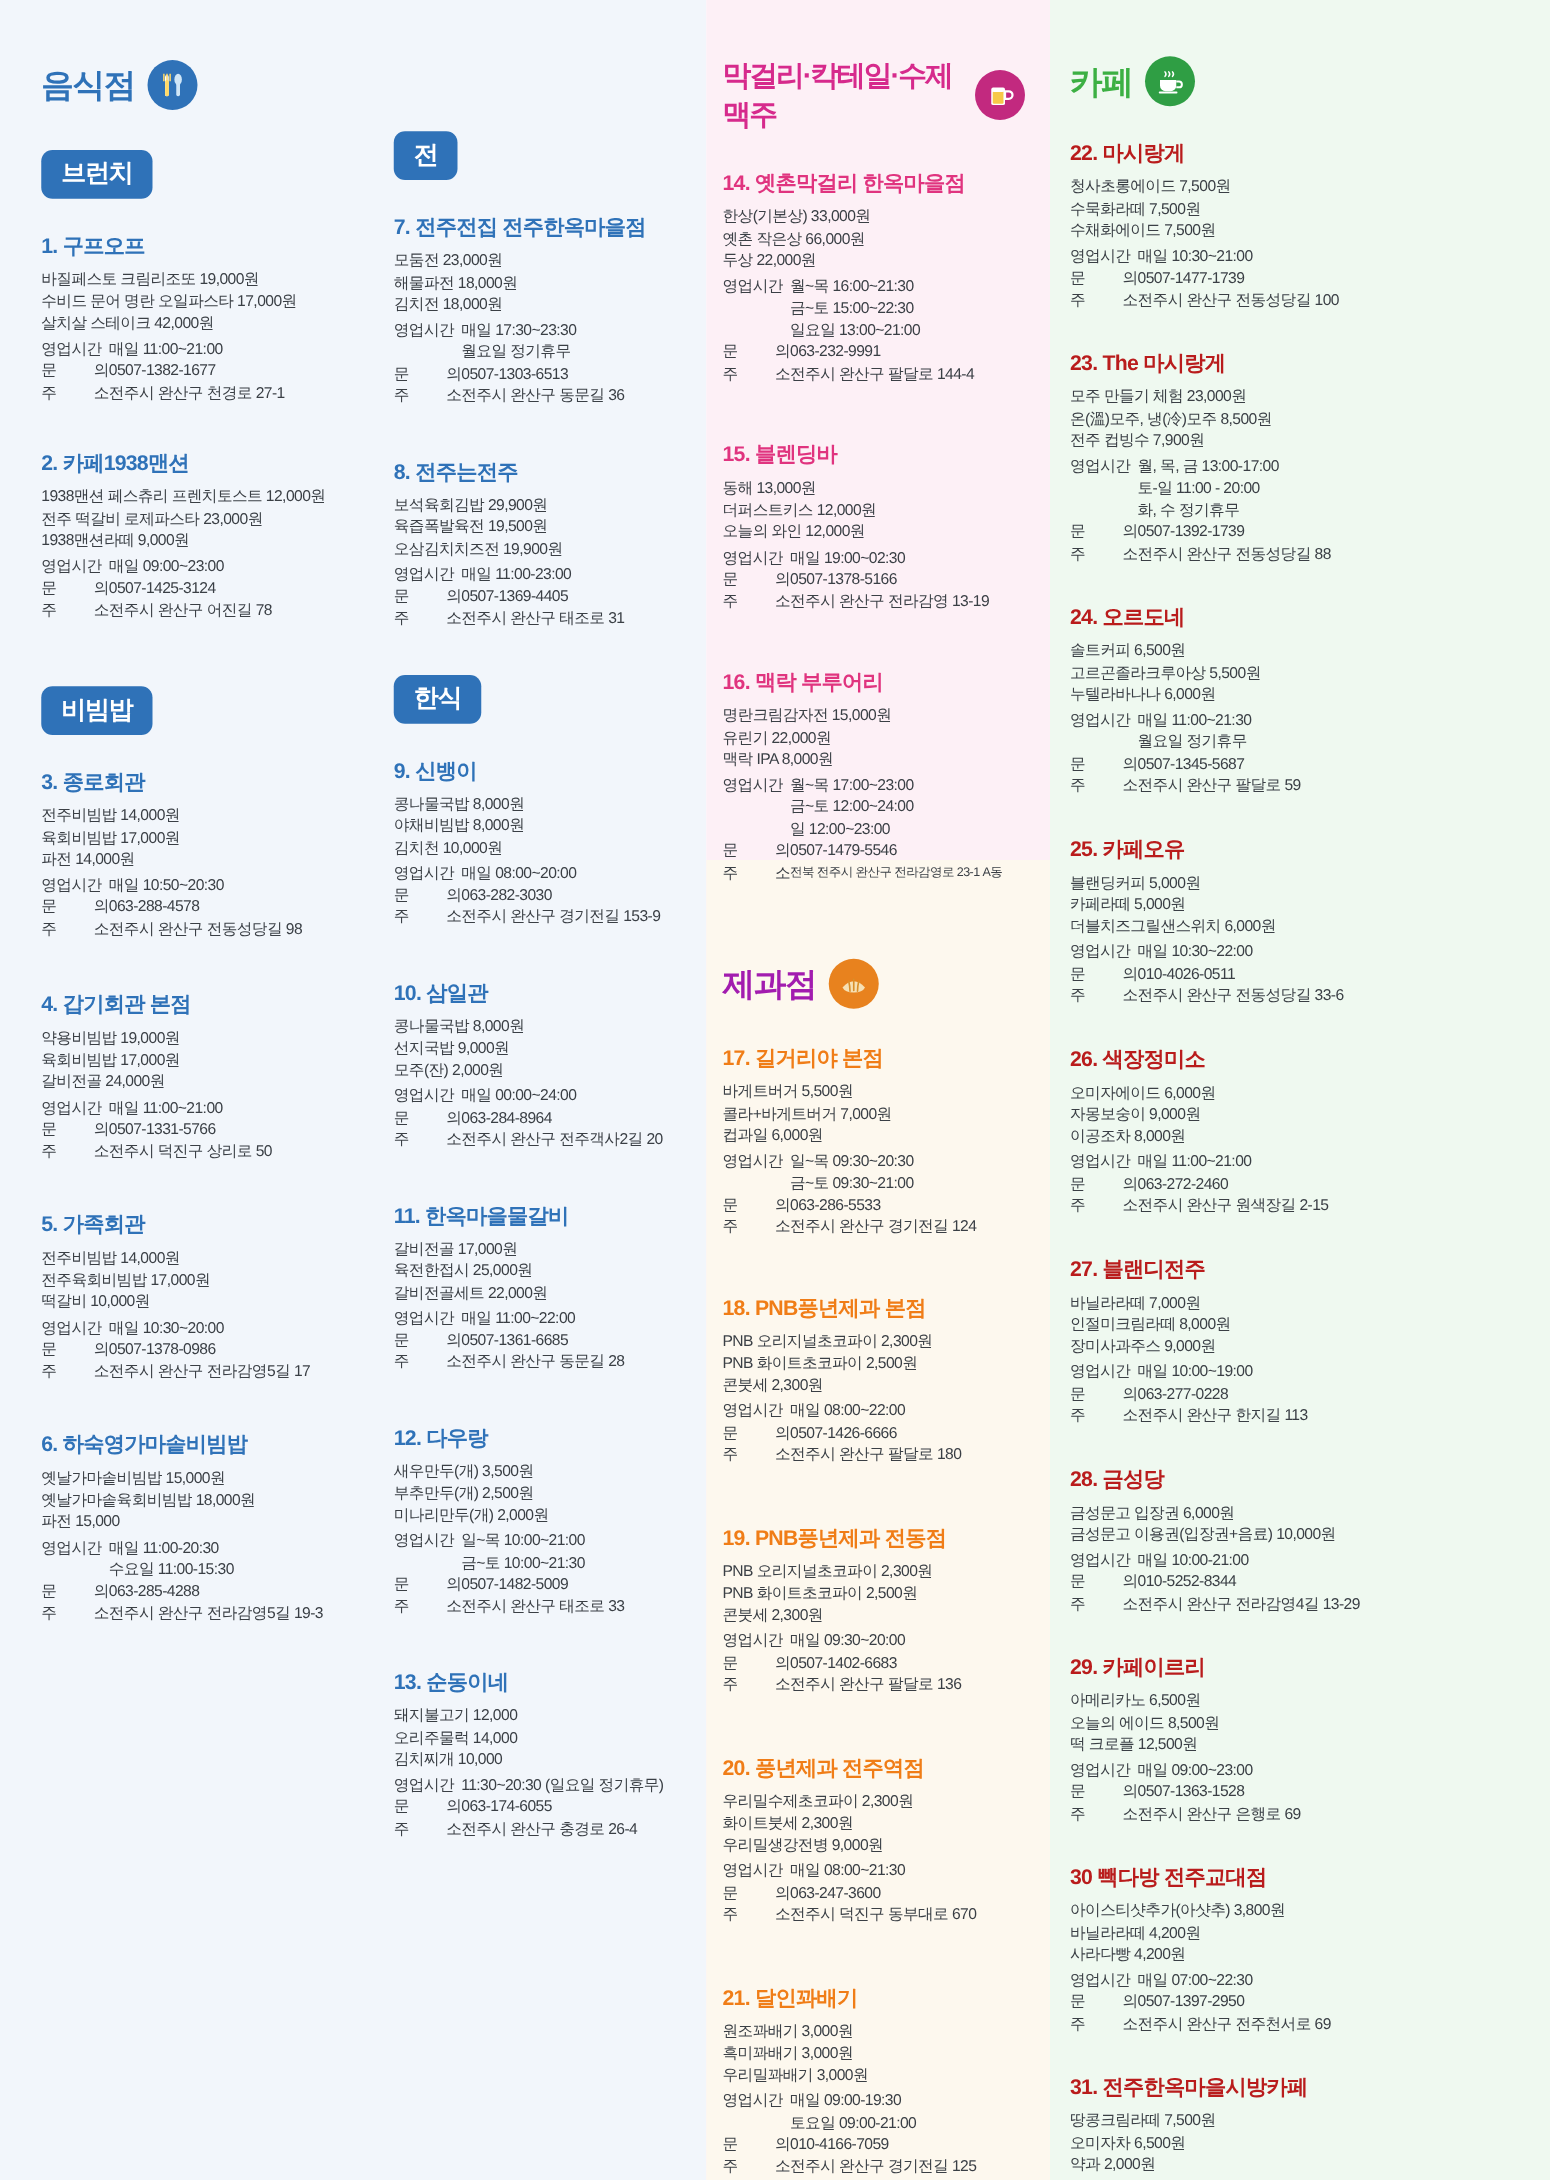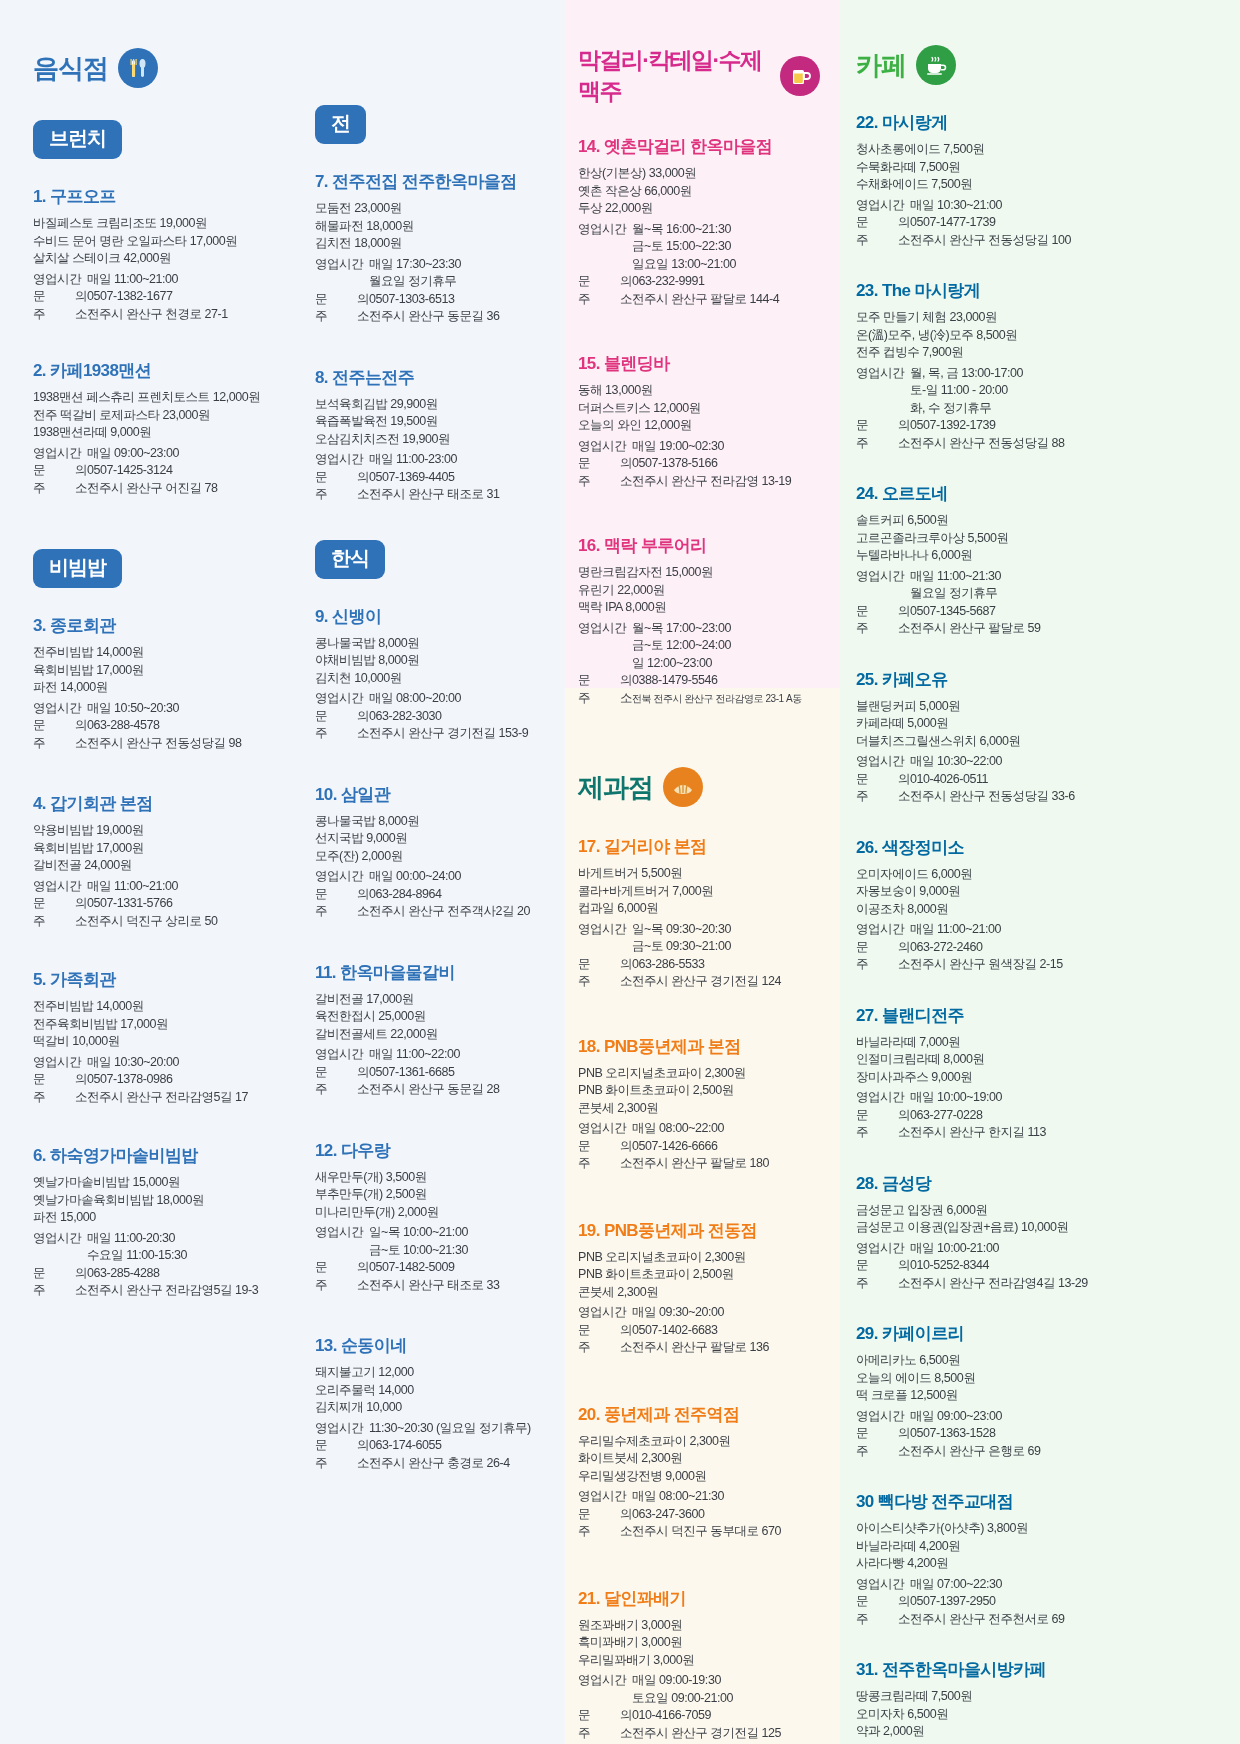--- a/index.html
+++ b/index.html
@@ -56,21 +56,21 @@
   }
 
   
   .shop { margin-bottom: 26px; }
   .shop-name {
     font-size: 17px; font-weight: 800; letter-spacing: -0.6px;
     margin: 0 0 7px 0; color: #2f72b8;
   }
   .shop-name.pink   { color: #e0347f; }
   .shop-name.orange { color: #f07d17; }
-  .shop-name.green  { color: #0369a1; }
+  .shop-name.green  { color: #b91c1c; }
 
   .menu-line, .info-line {
     font-size: 12.5px; line-height: 17.5px;
     color: #3a3f45; letter-spacing: -0.45px;
     white-space: nowrap;
   }
   .info-wrap { margin-top: 3px; }
   .info-line { display: flex; }
   .lbl {
     flex: 0 0 auto; width: 54px;
@@ -596,36 +596,36 @@
                 <span class="val indent">금~토 12:00~24:00</span>
               </div>
             <div class="info-line">
                 <span class="val indent">일 12:00~23:00</span>
               </div>
             <div class="info-line">
                 <span class="lbl">
                   <span>문</span>
                   <span>의</span>
                 </span>
-                <span class="val">0388-1479-5546</span>
+                <span class="val">0507-1479-5546</span>
               </div>
             <div class="info-line">
                 <span class="lbl">
                   <span>주</span>
                   <span>소</span>
                 </span>
                 <span class="val" style="font-size:10px">전북 전주시 완산구 전라감영로 23-1 A동</span>
               </div>
           </div>
         </div>
       </div>
 
       <div style="margin-top:60px;">
         <div class="sec-head">
-          <div class="sec-title" style="color:#0f766e">제과점</div>
+          <div class="sec-title" style="color:#a21caf">제과점</div>
           <div class="badge-icon icon-bread">
             <svg width="26" height="26" viewBox="0 0 26 26">
               <path d="M4 16 q9 -10 18 0 q-2 4 -9 4 q-7 0 -9 -4 z" fill="#f6e0b4"></path>
               <path d="M9 11 q1 4 1 8 M13 9.4 q0 4.6 0 9 M17 11 q-1 4 -1 8" stroke="#d98f2a" stroke-width="1.3" fill="none" stroke-linecap="round"></path>
             </svg>
           </div>
         </div>
       </div>
 
       <div style="margin-top:28px;">

